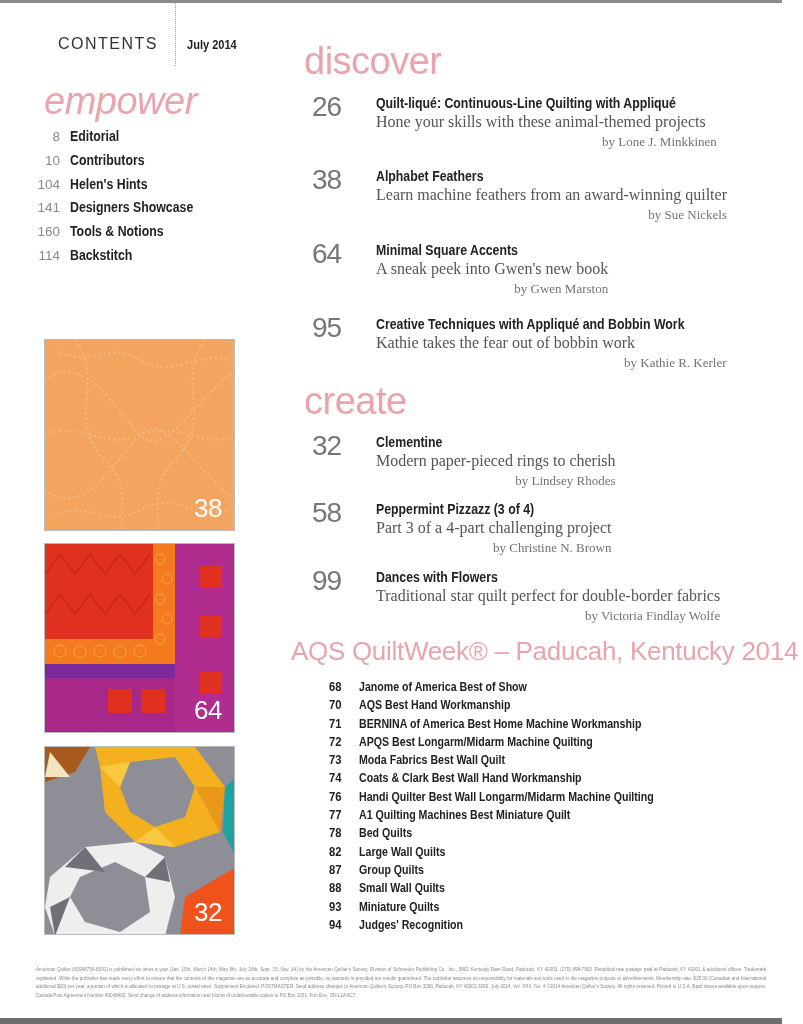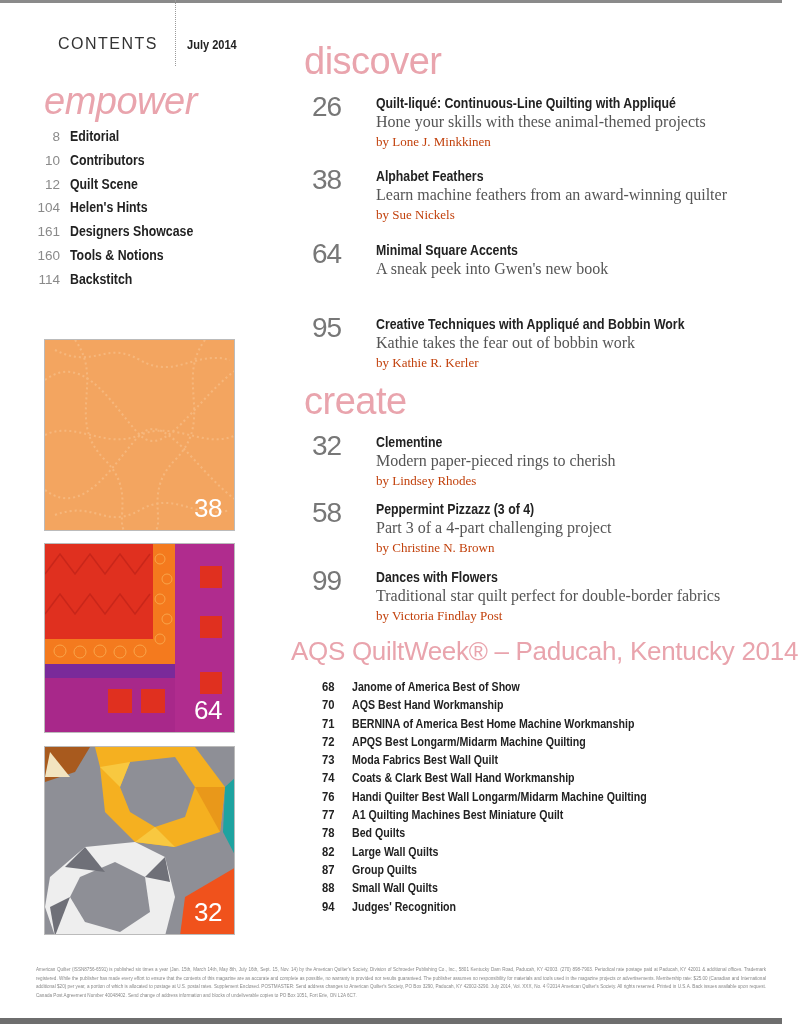--- a/index.html
+++ b/index.html
@@ -22,24 +22,24 @@
     .dept-list { position: absolute; left: 30px; top: 128px; width: 240px; }
     .dept-item { display: flex; align-items: baseline; height: 23.8px; }
     .dept-num { width: 40px; text-align: right; font-size: 13.5px; color: #8a8a8a; padding-right: 10px; }
     .dept-title { font-size: 14px; font-weight: bold; color: #222; transform: scaleX(0.88); transform-origin: left; white-space: nowrap; }
 
     .feature { position: absolute; left: 312px; display: flex; }
     .feature-num { width: 64px; font-size: 28px; color: #777; font-weight: normal; line-height: 30px; letter-spacing: -1px; }
     .feature-body { padding-top: 2px; }
     .feature-title { font-size: 14px; font-weight: bold; color: #222; white-space: nowrap; transform: scaleX(0.88); transform-origin: left; line-height: 18px; }
     .feature-desc { font-family: "Liberation Serif", serif; font-size: 16px; color: #555; line-height: 20px; white-space: nowrap; }
-    .feature-byline { font-family: "Liberation Serif", serif; font-size: 13px; color: #c2410c; line-height: 20px; white-space: nowrap; }
+    .feature-byline { font-family: "Liberation Serif", serif; font-size: 13px; color: #737373; line-height: 20px; white-space: nowrap; text-align: right; }
 
     .aqs-list { position: absolute; left: 322px; top: 680px; }
-    .aqs-item { display: flex; align-items: baseline; height: 18.3px; }
+    .aqs-item { display: flex; align-items: baseline; height: 18.3px; margin-left: 7px; }
     .aqs-num { width: 30px; font-size: 12.5px; font-weight: bold; color: #222; transform: scaleX(0.9); transform-origin: left; }
     .aqs-title { font-size: 12.5px; font-weight: bold; color: #222; white-space: nowrap; transform: scaleX(0.85); transform-origin: left; }
 
     .thumb { position: absolute; left: 44px; width: 191px; border: 1px solid #bbb; overflow: hidden; }
     .thumb-label { position: absolute; right: 12px; bottom: 6px; font-size: 26px; color: #ffffff; letter-spacing: -0.5px; }
     .thumb-38 { top: 339px; height: 192px; background: #f3a560; }
     .thumb-64 { top: 543px; height: 190px; background: #a8288a; }
     .thumb-32 { top: 746px; height: 189px; background: #8e8f96; }
 
     .footer-fineprint { position: absolute; left: 36px; top: 966px; width: 730px; font-size: 4.6px; line-height: 8.6px; color: #888; text-align: justify; }
@@ -57,29 +57,25 @@
 <div class="dept-list">
   <div class="dept-item">
       <span class="dept-num">8</span>
       <span class="dept-title">Editorial</span>
     </div>
   <div class="dept-item">
       <span class="dept-num">10</span>
       <span class="dept-title">Contributors</span>
     </div>
   <div class="dept-item">
-      <span class="dept-num">12</span>
-      <span class="dept-title">Quilt Scene</span>
-    </div>
-  <div class="dept-item">
       <span class="dept-num">104</span>
       <span class="dept-title">Helen's Hints</span>
     </div>
   <div class="dept-item">
-      <span class="dept-num">161</span>
+      <span class="dept-num">141</span>
       <span class="dept-title">Designers Showcase</span>
     </div>
   <div class="dept-item">
       <span class="dept-num">160</span>
       <span class="dept-title">Tools &amp; Notions</span>
     </div>
   <div class="dept-item">
       <span class="dept-num">114</span>
       <span class="dept-title">Backstitch</span>
     </div>
@@ -169,20 +165,21 @@
     <div class="feature-title">Alphabet Feathers</div>
     <div class="feature-desc">Learn machine feathers from an award-winning quilter</div>
     <div class="feature-byline">by Sue Nickels</div>
   </div>
 </div>
 <div class="feature" style="top:239px">
   <div class="feature-num">64</div>
   <div class="feature-body">
     <div class="feature-title">Minimal Square Accents</div>
     <div class="feature-desc">A sneak peek into Gwen's new book</div>
+    <div class="feature-byline">by Gwen Marston</div>
   </div>
 </div>
 <div class="feature" style="top:313px">
   <div class="feature-num">95</div>
   <div class="feature-body">
     <div class="feature-title">Creative Techniques with Appliqué and Bobbin Work</div>
     <div class="feature-desc">Kathie takes the fear out of bobbin work</div>
     <div class="feature-byline">by Kathie R. Kerler</div>
   </div>
 </div>
@@ -203,21 +200,21 @@
     <div class="feature-title">Peppermint Pizzazz (3 of 4)</div>
     <div class="feature-desc">Part 3 of a 4-part challenging project</div>
     <div class="feature-byline">by Christine N. Brown</div>
   </div>
 </div>
 <div class="feature" style="top:566px">
   <div class="feature-num">99</div>
   <div class="feature-body">
     <div class="feature-title">Dances with Flowers</div>
     <div class="feature-desc">Traditional star quilt perfect for double-border fabrics</div>
-    <div class="feature-byline">by Victoria Findlay Post</div>
+    <div class="feature-byline">by Victoria Findlay Wolfe</div>
   </div>
 </div>
 
 <div class="section-heading aqs-heading">AQS QuiltWeek® – Paducah, Kentucky 2014</div>
 <div class="aqs-list">
   <div class="aqs-item">
       <span class="aqs-num">68</span>
       <span class="aqs-title">Janome of America Best of Show</span>
     </div>
   <div class="aqs-item">
@@ -258,19 +255,23 @@
     </div>
   <div class="aqs-item">
       <span class="aqs-num">87</span>
       <span class="aqs-title">Group Quilts</span>
     </div>
   <div class="aqs-item">
       <span class="aqs-num">88</span>
       <span class="aqs-title">Small Wall Quilts</span>
     </div>
   <div class="aqs-item">
+      <span class="aqs-num">93</span>
+      <span class="aqs-title">Miniature Quilts</span>
+    </div>
+  <div class="aqs-item">
       <span class="aqs-num">94</span>
       <span class="aqs-title">Judges' Recognition</span>
     </div>
 </div>
 
 <div class="footer-fineprint">American Quilter (ISSN8756-6591) is published six times a year (Jan. 15th, March 14th, May 8th, July 16th, Sept. 15, Nov. 14) by the American Quilter's Society, Division of Schroeder Publishing Co., Inc., 5801 Kentucky Dam Road, Paducah, KY 42003. (270) 898-7903. Periodical rate postage paid at Paducah, KY 42001 &amp; additional offices. Trademark registered. While the publisher has made every effort to ensure that the contents of this magazine are as accurate and complete as possible, no warranty is provided nor results guaranteed. The publisher assumes no responsibility for materials and tools used in the magazine projects or advertisements. Membership rate: $25.00 (Canadian and International additional $20) per year, a portion of which is allocated to postage at U.S. postal rates. Supplement Enclosed. POSTMASTER: Send address changes to American Quilter's Society, PO Box 3290, Paducah, KY 42002-3290. July 2014, Vol. XXX, No. 4 ©2014 American Quilter's Society. All rights reserved. Printed in U.S.A. Back issues available upon request. Canada Post Agreement Number 40048402. Send change of address information and blocks of undeliverable copies to PO Box 1051, Fort Erie, ON L2A 6C7.</div>
 <div class="bottom-border"></div>
 
 </body></html>

